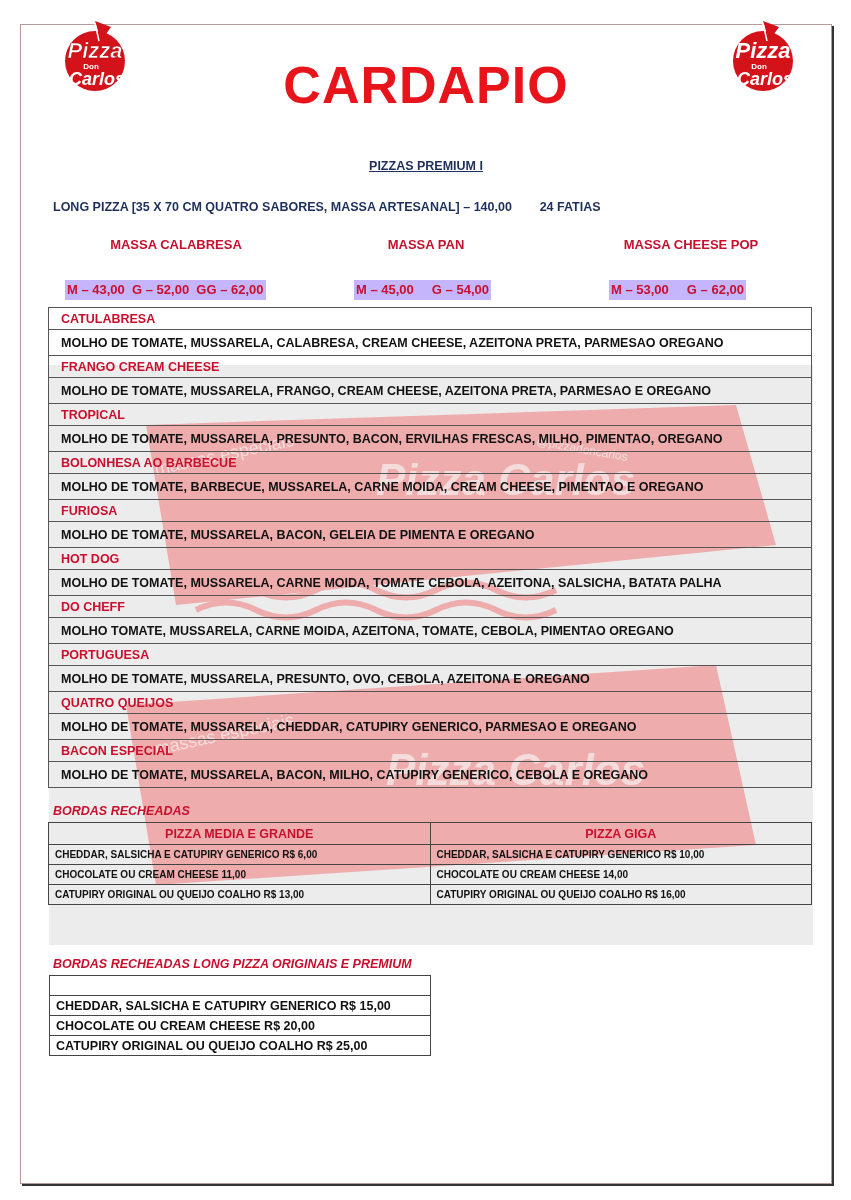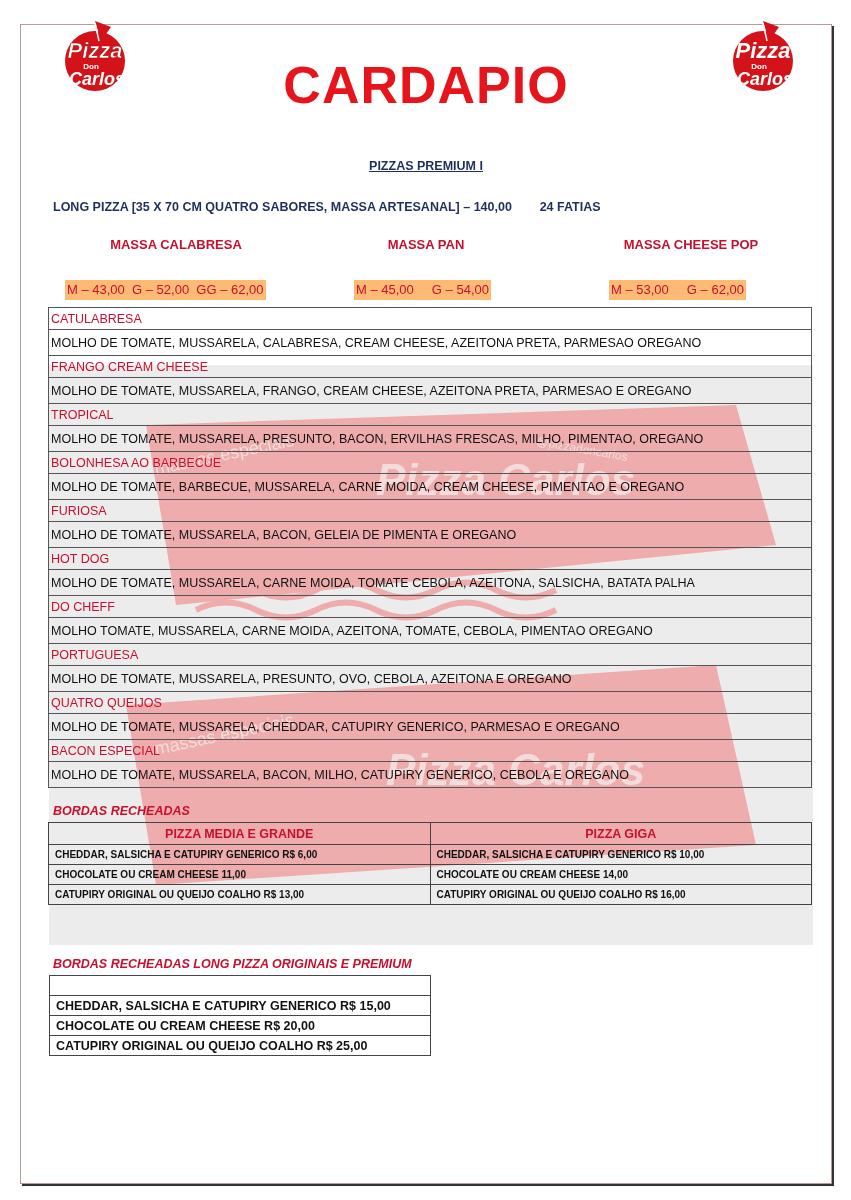--- a/index.html
+++ b/index.html
@@ -8,26 +8,26 @@
   .page { position: absolute; left: 20px; top: 24px; width: 810px; height: 1158px;
           border: 1px solid #b89a9a; box-shadow: 2px 2px 0 #333; background: #fff; }
   .logo { position: absolute; width: 84px; height: 80px; }
   .logo svg { width: 100%; height: 100%; }
   .title { position: absolute; left: 0; width: 810px; top: 30px; text-align: center;
            color: #e8141c; font-size: 52px; font-weight: bold; letter-spacing: 1px; }
   .subtitle { position: absolute; left: 0; width: 810px; top: 134px; text-align: center;
               color: #1e2f5c; font-size: 12.5px; font-weight: bold; text-decoration: underline; }
   .long { position: absolute; left: 32px; top: 175px; color: #1e2f5c; font-size: 12.5px; font-weight: bold; white-space: pre; }
   .massa { position: absolute; top: 212px; color: #c8102e; font-size: 13px; font-weight: bold; text-align: center; }
-  .price { position: absolute; top: 255px; height: 20px; line-height: 20px; background: #fdba74;
-           color: #c8102e; font-size: 13px; font-weight: normal; white-space: pre; padding: 0 2px; }
+  .price { position: absolute; top: 255px; height: 20px; line-height: 20px; background: #c4b5fd;
+           color: #c8102e; font-size: 13px; font-weight: bold; white-space: pre; padding: 0 2px; }
   .gray-bg { position: absolute; left: 28px; top: 340px; width: 764px; height: 580px; background: #ececec; }
   .watermark { position: absolute; left: 95px; top: 380px; width: 660px; height: 500px; pointer-events: none; }
   .menu-table { position: absolute; left: 27px; top: 282px; width: 764px; border-collapse: collapse; }
-  .menu-table td { border: 1px solid #555; padding: 0 2px; font-size: 12.5px; font-weight: normal; height: 22px; }
+  .menu-table td { border: 1px solid #555; padding: 0 12px; font-size: 12.5px; font-weight: bold; height: 22px; }
   .menu-table .name { color: #c8102e; height: 21px; }
   .menu-table .ing { color: #111; height: 25px; }
   .sec-label { position: absolute; color: #c8102e; font-size: 12.5px; font-weight: bold; font-style: italic; }
   .bordas-table { position: absolute; left: 27px; top: 797px; width: 764px; border-collapse: collapse; }
   .bordas-table td { border: 1px solid #444; padding: 0 6px; font-size: 10px; font-weight: bold; height: 19px; color: #111; width: 50%; }
   .bordas-table th { border: 1px solid #444; font-size: 12.5px; font-weight: bold; height: 19px; color: #c8102e; }
   .long-table { position: absolute; left: 28px; top: 950px; width: 382px; border-collapse: collapse; }
   .long-table td { border: 1px solid #444; padding: 0 6px; font-size: 12.5px; font-weight: bold; height: 19px; color: #111; }
 </style>
 </head>

